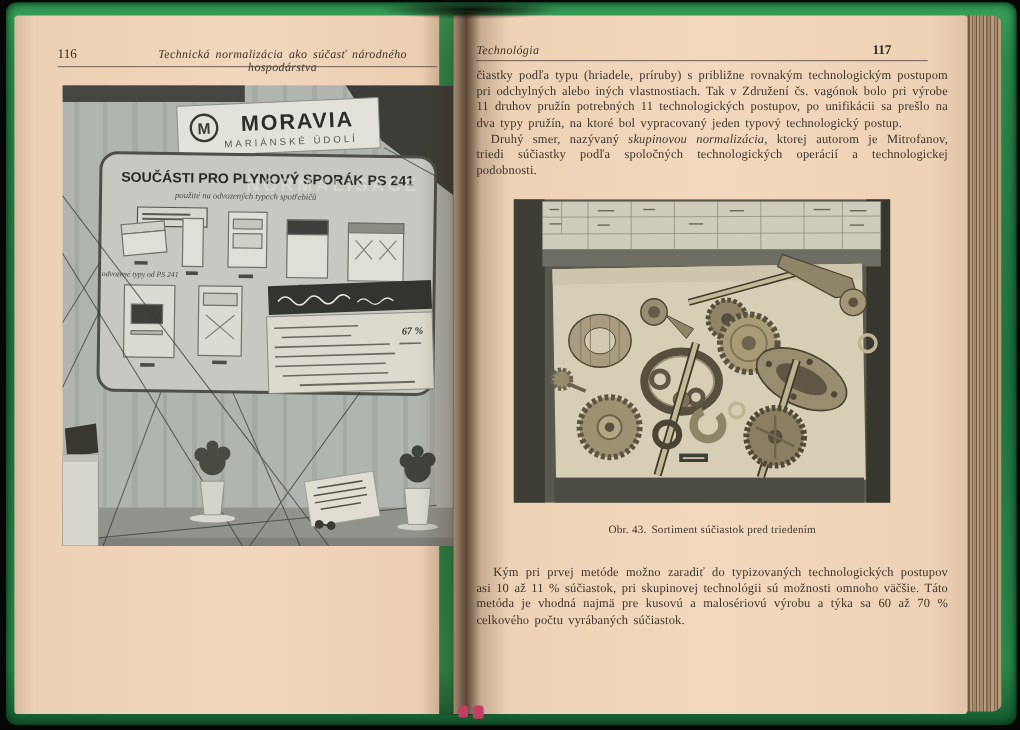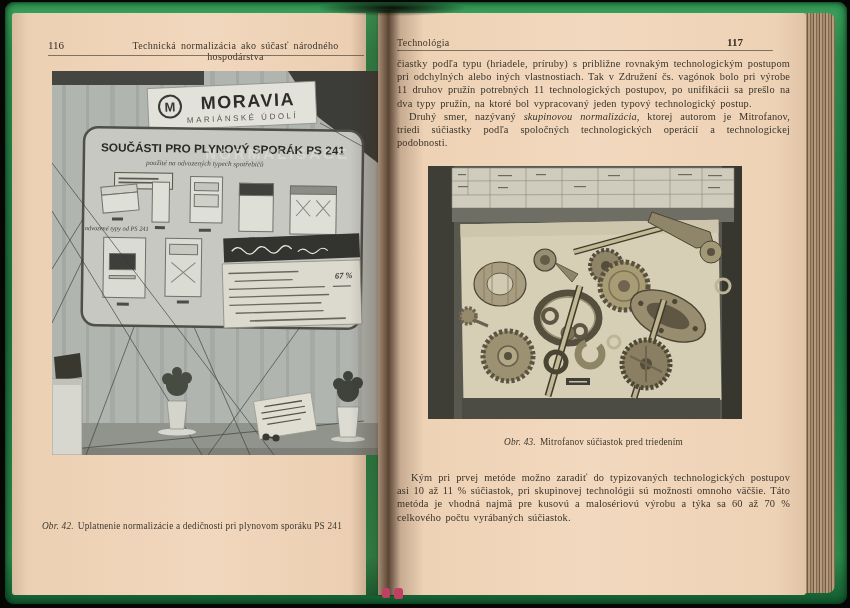--- a/index.html
+++ b/index.html
@@ -19,32 +19,32 @@
          background:linear-gradient(90deg,#dcc0a3 0,#edd1b4 22px,#f2d8be 50%,#eed2b6 93%,#e0c3a5 100%);
          border-radius:0 3px 3px 0;}
   .gutter{position:absolute;left:350px;top:10px;width:74px;height:586px;pointer-events:none;
          background:linear-gradient(90deg,rgba(61,35,18,0) 0%,rgba(61,35,18,0.22) 34%,rgba(38,19,7,0.72) 52%,rgba(61,35,18,0.22) 68%,rgba(61,35,18,0) 100%);}
   .top-blotch{position:absolute;left:318px;top:0;width:148px;height:16px;pointer-events:none;
          background:radial-gradient(ellipse at center,rgba(8,6,3,0.95) 0%,rgba(8,6,3,0) 72%);}
   .bookmark{position:absolute;border-radius:3px 3px 2px 2px;}
   .bm1{left:382px;top:588px;width:8px;height:10px;}
   .bm2{left:394px;top:588px;width:9px;height:11px;}
 
-  .runhead{position:absolute;font-size:10px;letter-spacing:.3px;word-spacing:2px;color:#3b352b;}
+  .runhead{position:absolute;font-style:italic;font-size:10px;letter-spacing:.3px;word-spacing:2px;color:#3b352b;}
   .pagenum{position:absolute;font-size:11px;color:#332e25;}
   .rule{position:absolute;height:1px;background:#5a5245;opacity:.75;}
 
   .bodytext{position:absolute;font-size:10.4px;line-height:13.2px;text-align:justify;
             word-spacing:1.6px;letter-spacing:.15px;color:#3a342b;}
   .bodytext p{margin:0;}
   .ind1{text-indent:12px;}
   .ind2{text-indent:14px;}
 
   .caption{position:absolute;font-size:9.3px;color:#3d372d;text-align:center;letter-spacing:.2px;}
-  .cap-prefix{font-style:italic;margin-right:4px;}
+  .cap-prefix{margin-right:4px;}
 
   .photo{position:absolute;display:block;}
 </style>
 </head>
 <body>
 <div class="stage">
 
   <div class="cover"></div>
   <div class="page-stack"></div>
 
@@ -203,23 +203,20 @@
         <rect x="210" y="344" width="44" height="1.2" fill="#56544a"></rect>
           <rect x="214" y="350" width="34" height="1.2" fill="#56544a"></rect>
       </g>
       <g>
         <circle cx="214" cy="366" r="3.6" fill="#3a3a33"></circle>
           <circle cx="224" cy="367" r="3.6" fill="#3a3a33"></circle>
         <line x1="217" y1="366" x2="221" y2="367" stroke="#3a3a33" stroke-width="1.4"></line>
       </g>
     </svg>
 
-    <div class="caption" style="left:16px;right:10px;top:508px;">
-      <span class="cap-prefix">Obr. 42.</span><span>Uplatnenie normalizácie a dedičnosti pri plynovom sporáku PS 241</span>
-    </div>
   </div>
 
   <div class="page page-right">
     <div class="runhead" style="left:19px;top:24px;">Technológia</div>
     <div class="pagenum" style="left:349px;top:23px;font-weight:bold;">117</div>
     <div class="rule" style="left:19px;width:376px;top:37px;"></div>
 
     <div class="bodytext" style="left:19px;width:393px;top:44px;">
       <p>čiastky podľa typu (hriadele, príruby) s približne rovnakým technologickým postupom pri odchylných alebo iných vlastnostiach. Tak v Združení čs. vagónok bolo pri výrobe 11 druhov pružín potrebných 11 technologických postupov, po unifikácii sa prešlo na dva typy pružín, na ktoré bol vypracovaný jeden typový technologický postup.</p>
       <p class="ind1"><span>Druhý smer, nazývaný </span><i>skupinovou normalizácia,</i><span> ktorej autorom je Mitrofanov, triedi súčiastky podľa spoločných technologických operácií a technologickej podobnosti.</span></p>
@@ -342,21 +339,21 @@
         </g>
         <circle cx="186" cy="176" r="6" fill="none" stroke="#beb496" stroke-width="3"></circle>
         <g>
           <rect x="138" y="212" width="24" height="7" fill="#3f3f36"></rect>
           <rect x="141" y="215" width="18" height="1.5" fill="#c9c1a7"></rect>
         </g>
       </g>
     </svg>
 
     <div class="caption" style="left:19px;width:393px;top:424px;">
-      <span class="cap-prefix">Obr. 43.</span><span>Mitrofanov súčiastok pred triedením</span>
+      <span class="cap-prefix">Obr. 43.</span><span>Sortiment súčiastok pred triedením</span>
     </div>
 
     <div class="bodytext" style="left:19px;width:393px;top:458px;">
       <p class="ind2">Kým pri prvej metóde možno zaradiť do typizovaných technologických postupov asi 10 až 11 % súčiastok, pri skupinovej technológii sú možnosti omnoho väčšie. Táto metóda je vhodná najmä pre kusovú a malosériovú výrobu a týka sa 60 až 70 % celkového počtu vyrábaných súčiastok.</p>
     </div>
   </div>
 
   <div class="gutter"></div>
   <div class="top-blotch"></div>
   <div class="bookmark bm1" style="background: rgb(194, 63, 100);"></div>

